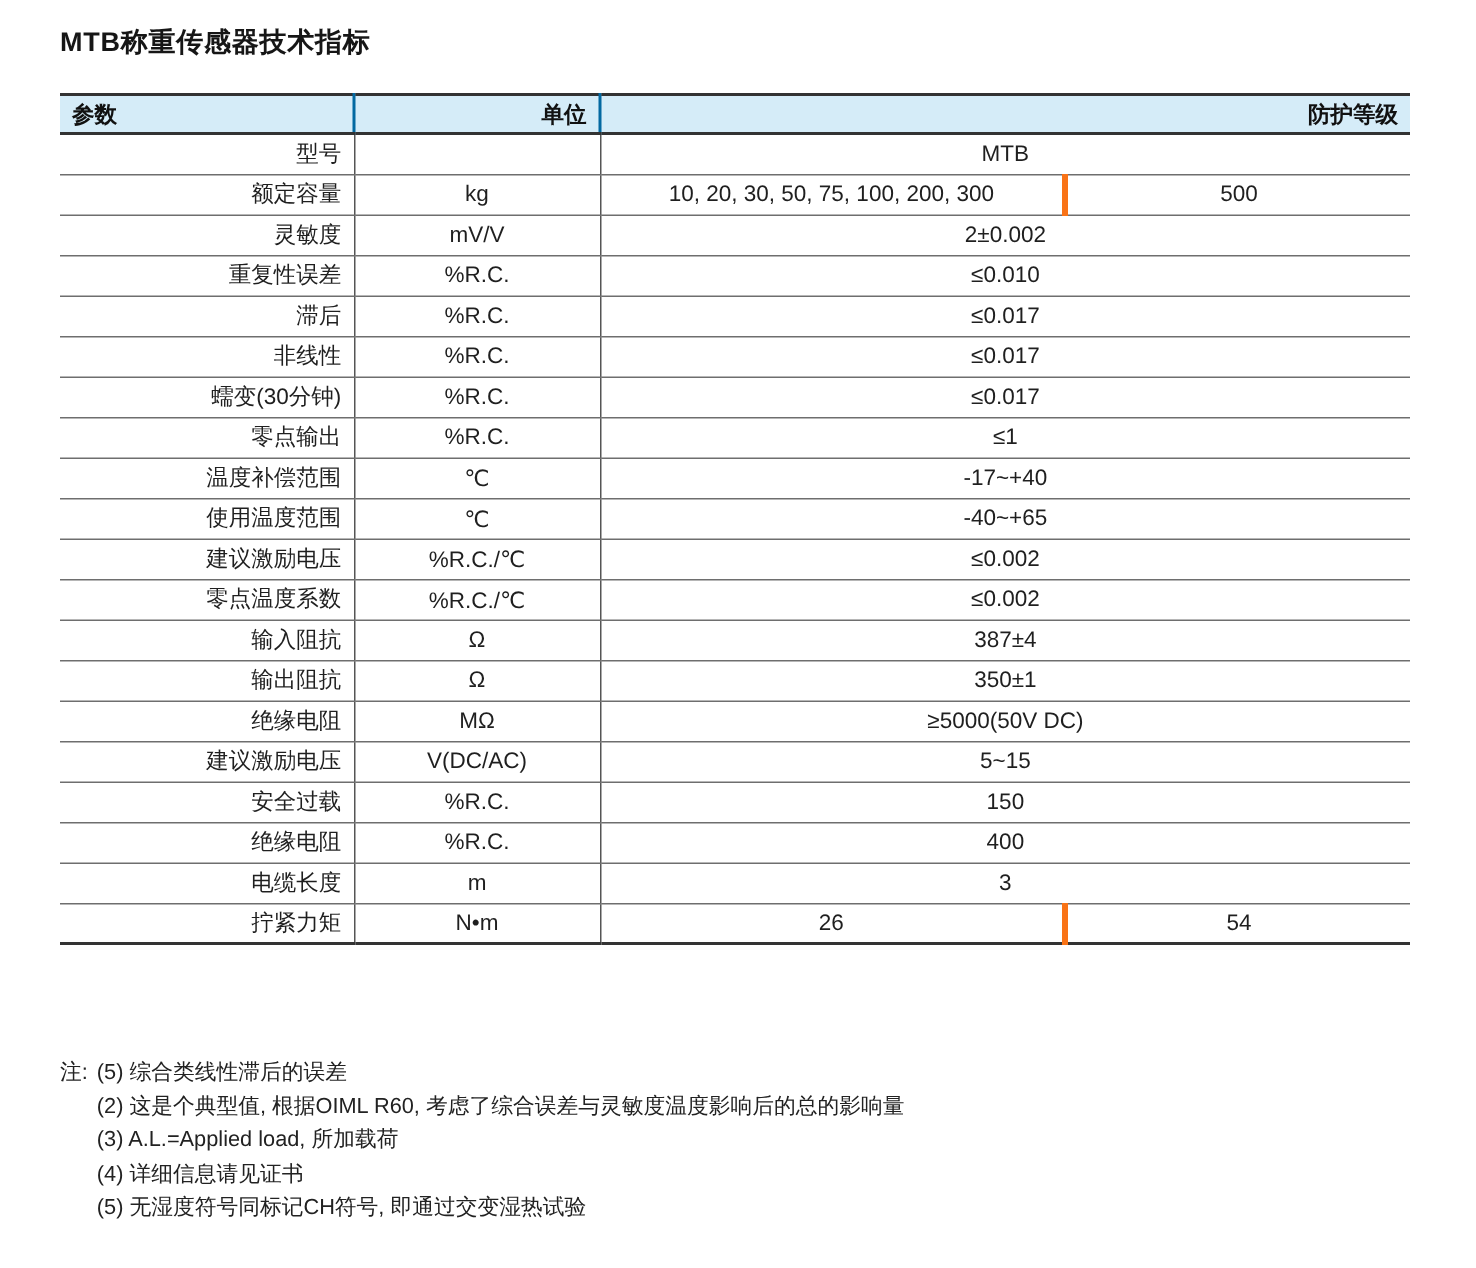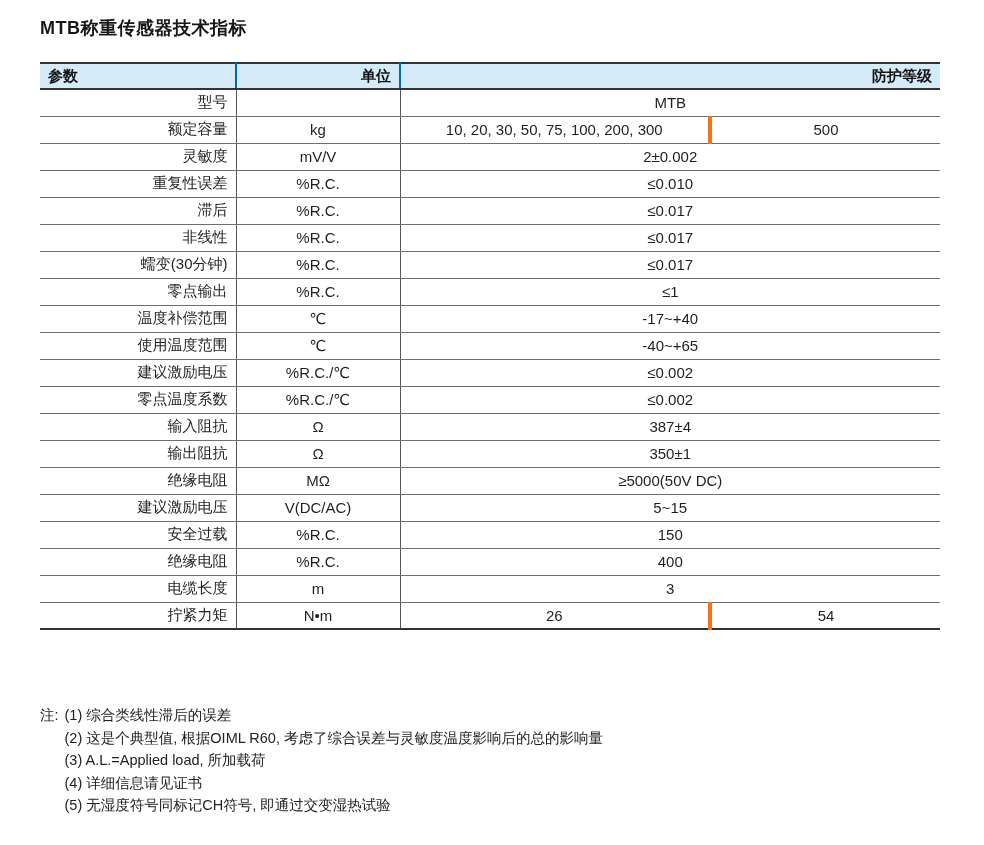--- a/index.html
+++ b/index.html
@@ -193,21 +193,21 @@
           <td class="c-unit">N•m</td>
           <td class="c-val split">26</td>
           <td class="c-val">54</td>
         </tr>
       </tbody>
   </table>
 
   <div class="notes">
     <div class="prefix">注:</div>
     <div class="items">
-        <div class="note-line">(1) 综合类线性滞后的误差</div>
+        <div class="note-line">(5) 综合类线性滞后的误差</div>
         <div class="note-line">(2) 这是个典型值, 根据OIML R60, 考虑了综合误差与灵敏度温度影响后的总的影响量</div>
         <div class="note-line">(3) A.L.=Applied load, 所加载荷</div>
         <div class="note-line">(4) 详细信息请见证书</div>
         <div class="note-line">(5) 无湿度符号同标记CH符号, 即通过交变湿热试验</div>
       </div>
   </div>
 
 </div>
 
 </body></html>

